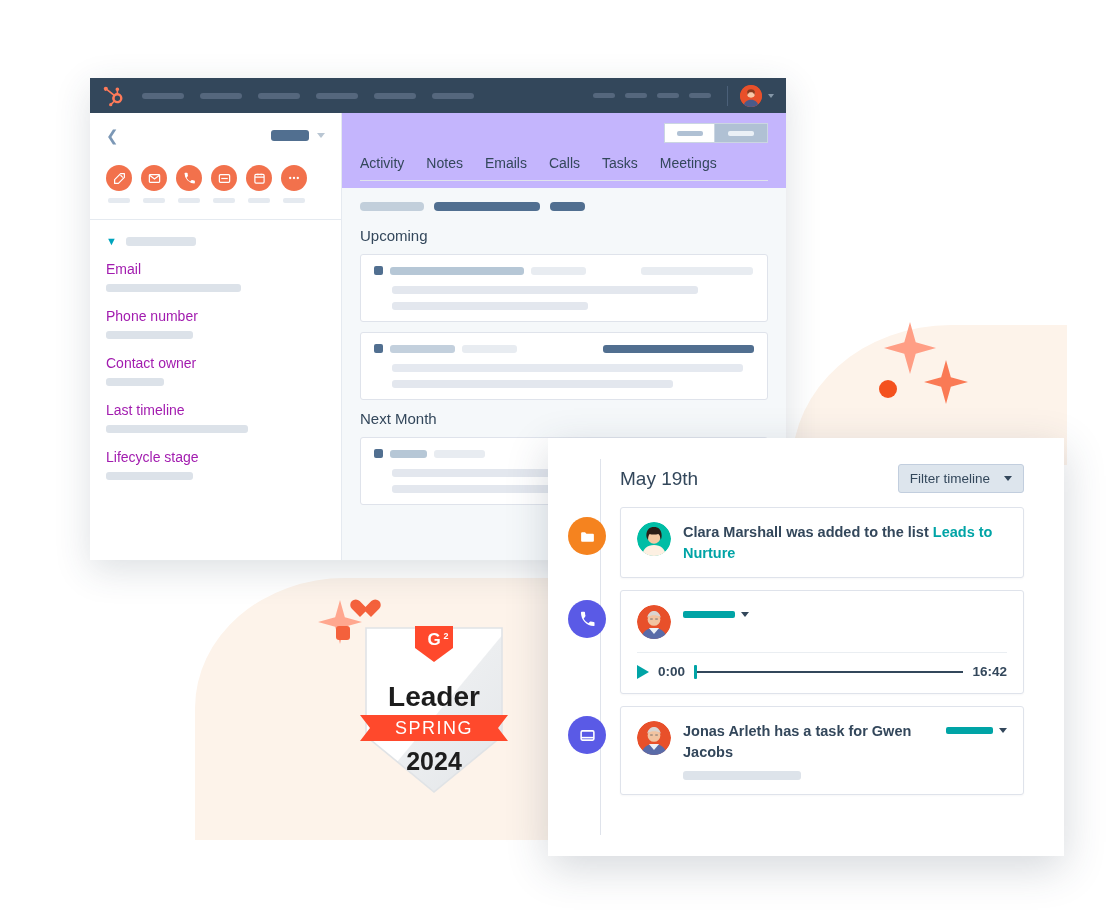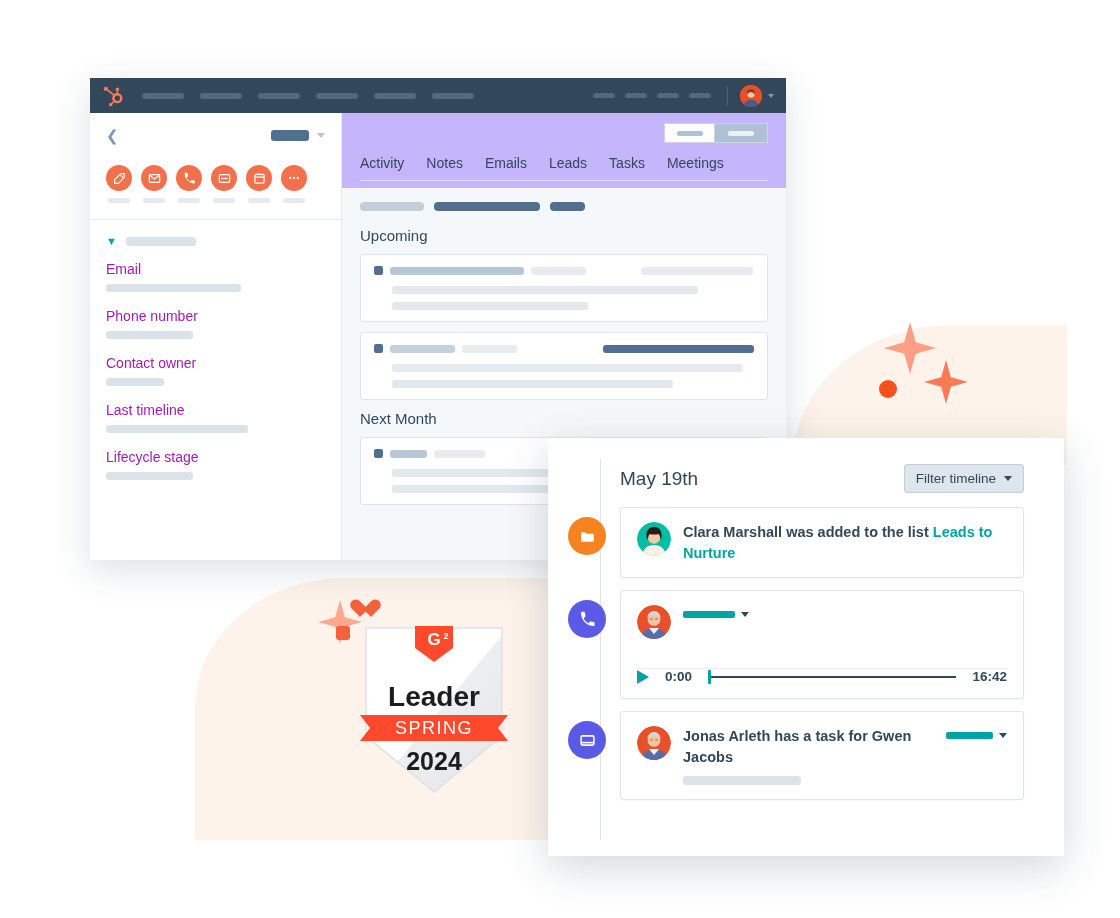--- a/index.html
+++ b/index.html
@@ -123,21 +123,21 @@
   .tl {
     position:absolute; left:548px; top:438px; width:516px; height:418px;
     background:#fff; box-shadow: 0 12px 40px rgba(45,62,80,.20);
     z-index: 9; overflow:hidden;
   }
   .tl-head { display:flex; align-items:center; justify-content:space-between; padding: 26px 40px 0 72px;}
   .tl-date { font-size:19px; color:#33475b; font-weight:400;}
   .filter-btn {
     background:#dde5ed; border:1px solid #c2cede; border-radius:3px;
     padding:6px 11px; font-size:13.5px; color:#33475b;
-    display:flex; align-items:center; gap:8px;
+    display:flex; align-items:center; gap:14px;
   }
   .fb-caret { width:0;height:0;border-left:4px solid transparent;border-right:4px solid transparent;border-top:5px solid #33475b;}
   .tl-body { position:relative; padding: 14px 40px 0 72px; }
   .rail { position:absolute; left:52px; top:-34px; bottom:-40px; width:1px; background:#dfe3eb; z-index:0;}
   .ev { position:relative; display:flex; margin-bottom:12px; }
   .ev-icon {
     position:absolute; left:-52px; top:10px; width:38px; height:38px; border-radius:50%;
     display:flex; align-items:center; justify-content:center; z-index:2;
   }
   .ev-card {
@@ -145,21 +145,21 @@
     padding:14px 16px; box-shadow:0 1px 2px rgba(45,62,80,.04);
   }
   .ev-top { display:flex; gap:12px; align-items:flex-start;}
   .ev-av { width:34px;height:34px;border-radius:50%;overflow:hidden;flex:0 0 auto;}
   .ev-txt { font-size:14.5px; line-height:1.42; color:#33475b; font-weight:700; flex:1 1 auto;}
   .link { color:#00a4a6; }
   .ev-right { display:flex; align-items:center; gap:6px; padding-top:6px;}
   .teal-bar { width:52px;height:7px;border-radius:2px;background:#00a4a6;}
   .teal-bar.sm { width:47px;height:7px;}
   .er-caret { width:0;height:0;border-left:4px solid transparent;border-right:4px solid transparent;border-top:5px solid #33475b;}
-  .player { border-top:1px solid #eaeef2; margin-top:29px; display:flex; align-items:center; gap:16px;}
+  .player { border-top:1px solid #eaeef2; margin-top:13px; padding-top:11px; display:flex; align-items:center; gap:9px;}
   .play-tri { width:0;height:0;border-top:7px solid transparent;border-bottom:7px solid transparent;border-left:12px solid #00a4a6;}
   .ptime { font-size:13.5px; color:#33475b; font-weight:700;}
   .track { flex:1 1 auto; height:14px; position:relative; display:flex; align-items:center;}
   .track-line { position:absolute; left:0; right:0; height:2px; background:#33475b;}
   .track-knob { position:absolute; left:0; width:3px; height:14px; background:#00a4a6; border-radius:1px;}
   .ev-sub { height:9px;width:118px;border-radius:3px;background:#dde3ea;margin-top:9px;margin-left:46px;}
 
   
   .g2 { position:absolute; left:358px; top:622px; width:152px; height:176px; z-index:7; }
 </style>
@@ -304,21 +304,21 @@
               <div class="tg-in" style="width:26px;background:#b0c1d4;"></div>
             </div>
             <div class="tg tg2">
               <div class="tg-in" style="width:26px;background:#eaf0f6;"></div>
             </div>
           </div>
           <div class="tabs" id="tab-list">
               <div class="tab">Activity</div>
               <div class="tab">Notes</div>
               <div class="tab">Emails</div>
-              <div class="tab">Leads</div>
+              <div class="tab">Calls</div>
               <div class="tab">Tasks</div>
               <div class="tab">Meetings</div>
             </div>
         </div>
 
         <div class="rcol-scroll">
           <div class="chips" id="chip-list">
               <div class="chip" style="width: 64px; background: rgb(194, 207, 219);"></div>
               <div class="chip" style="width: 106px; background: rgb(81, 111, 144);"></div>
               <div class="chip" style="width: 35px; background: rgb(81, 111, 144);"></div>

